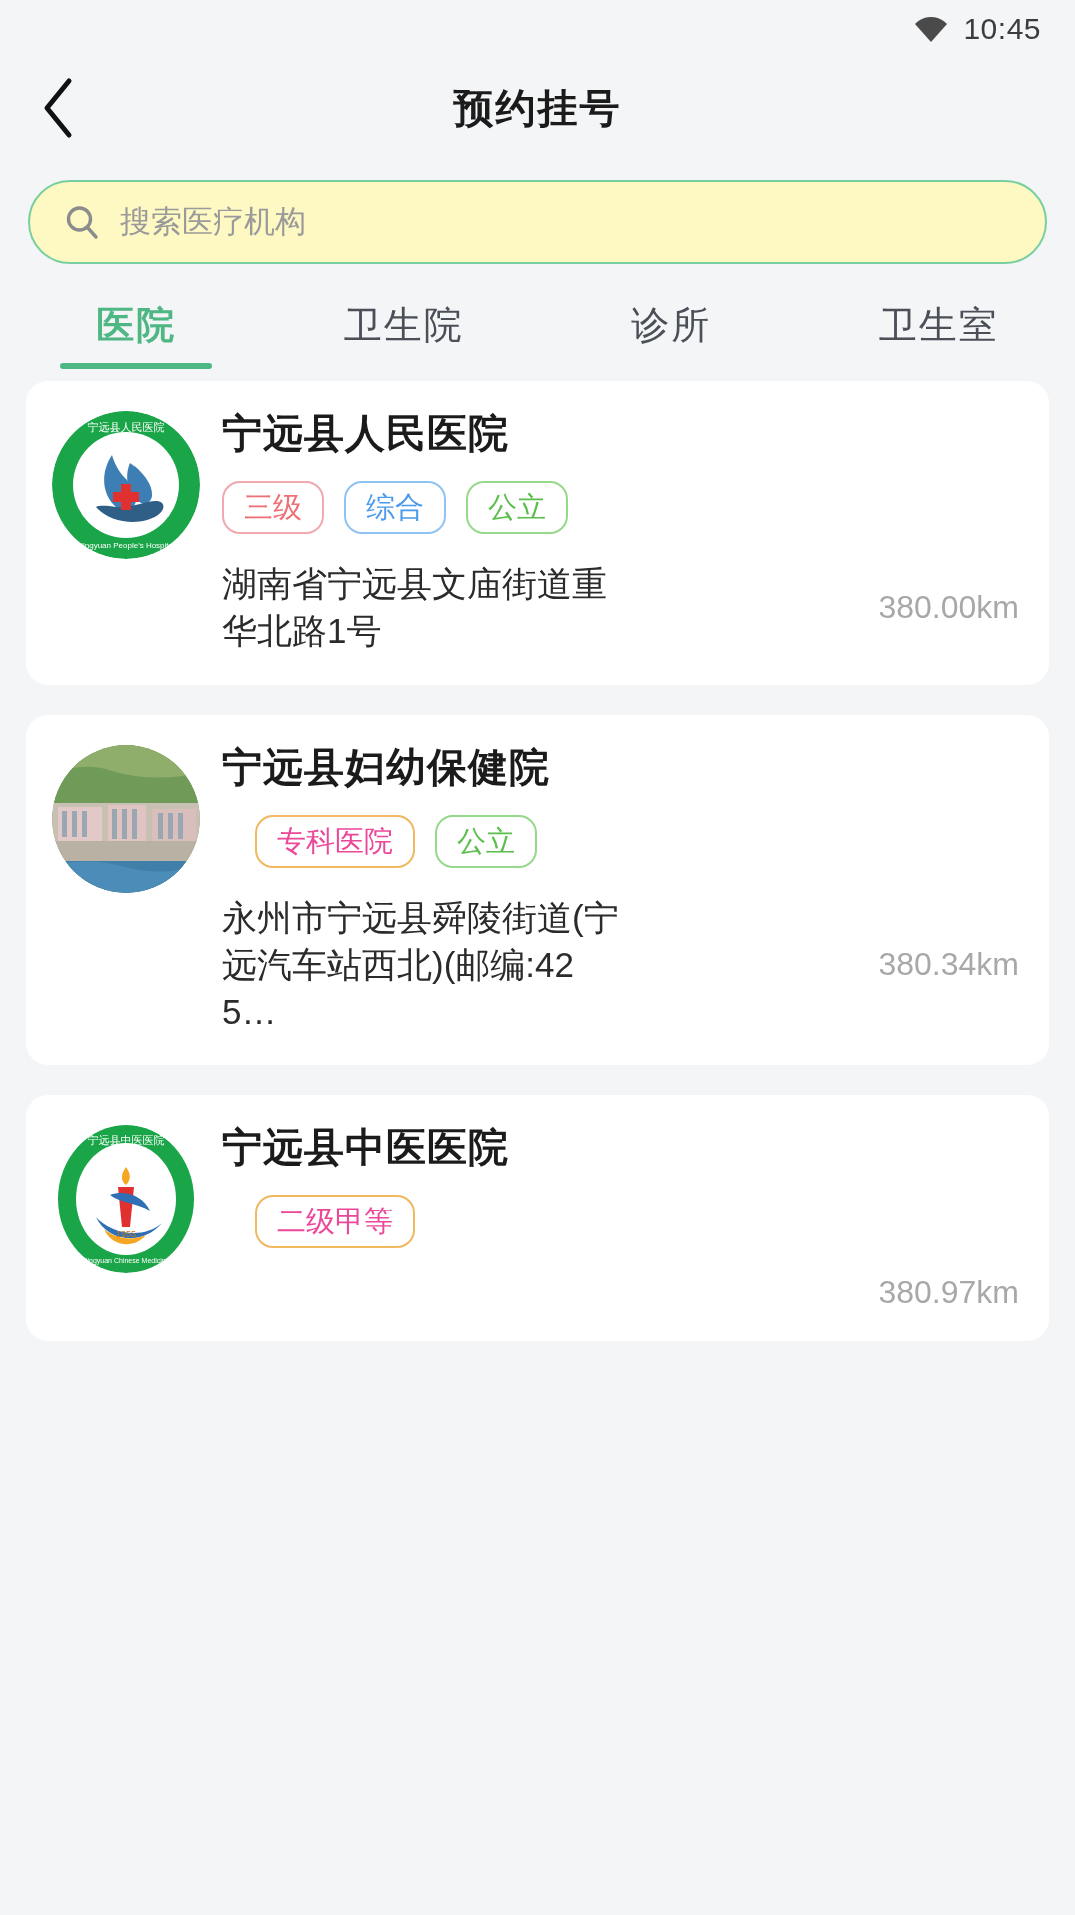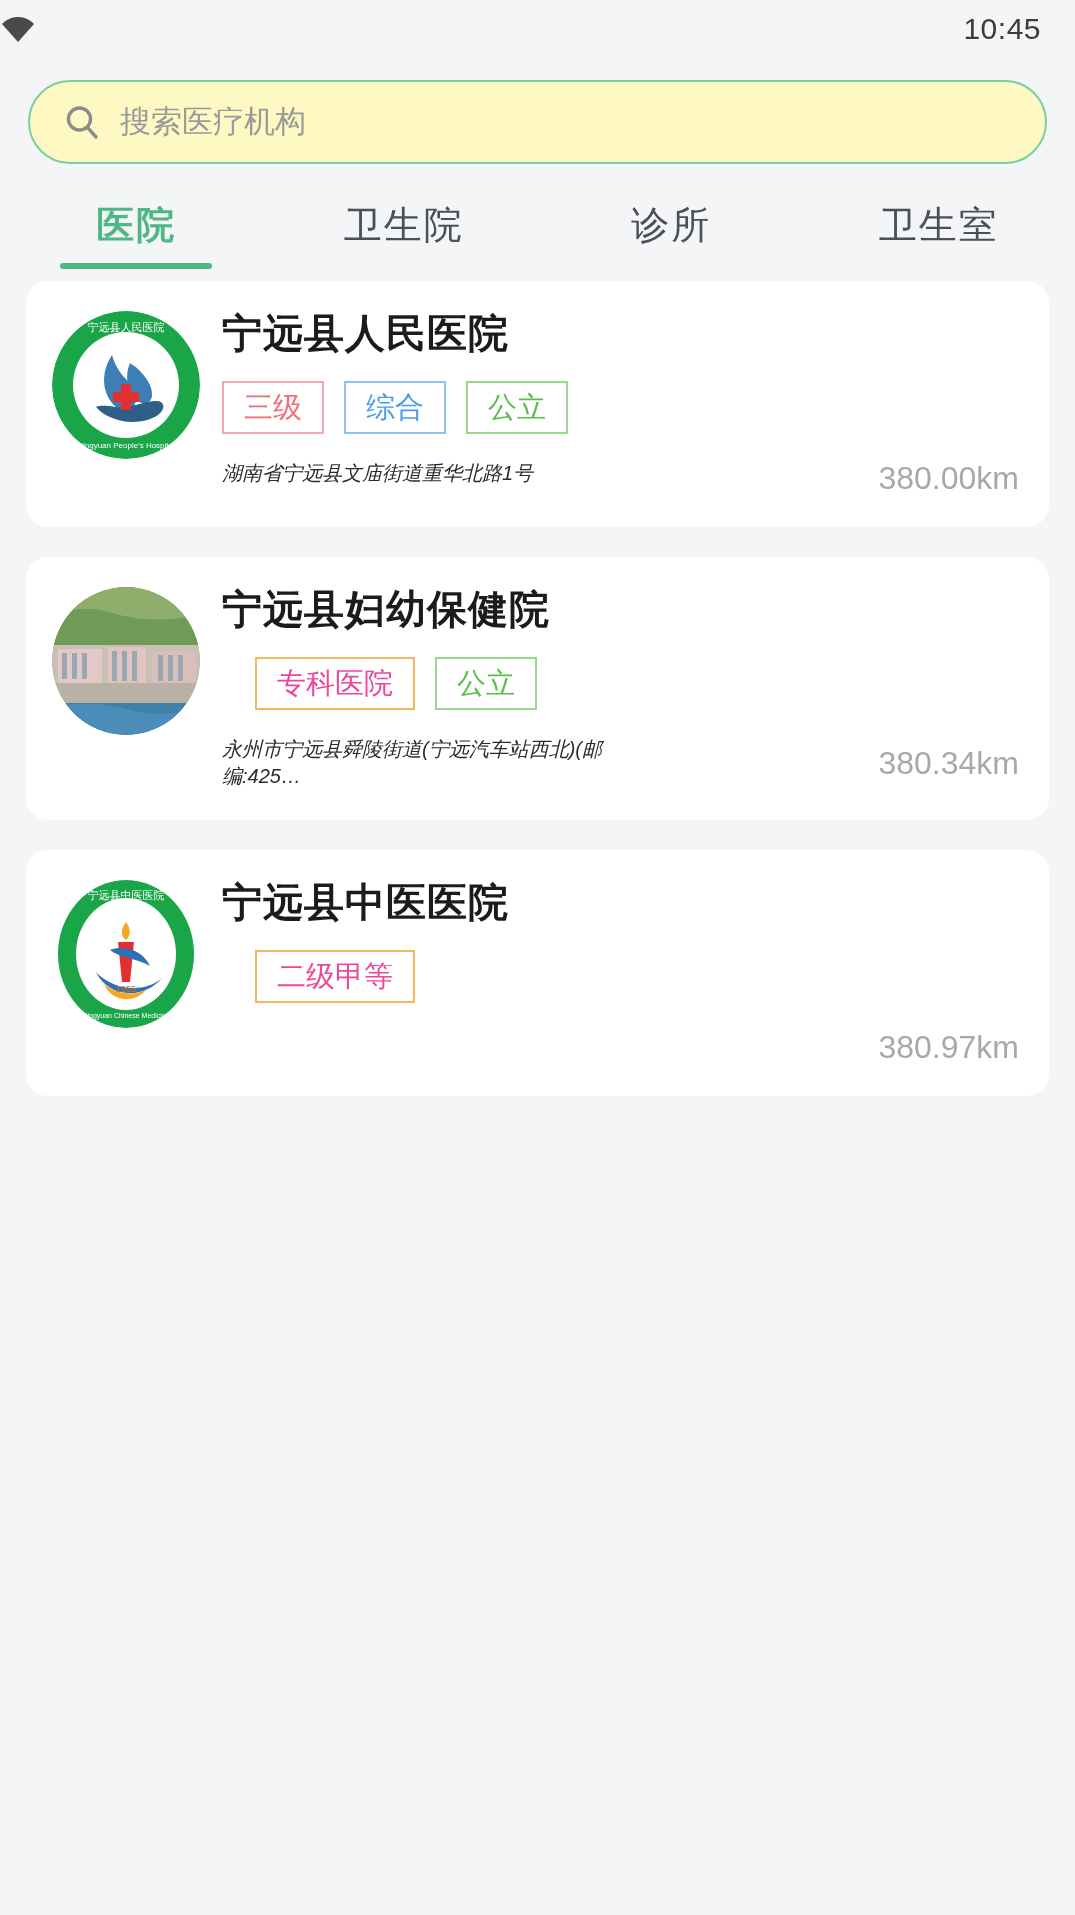--- a/index.html
+++ b/index.html
@@ -12,21 +12,21 @@
   .phone {
     position: relative;
     width: 1075px; height: 1915px;
     background: #f4f5f7;
     display: flex; flex-direction: column;
   }
 
   
   .statusbar {
     height: 58px;
-    display: flex; align-items: center; justify-content: space-between;
+    display: flex; align-items: center; justify-content: flex-end;
     padding: 0 34px 0 0;
     gap: 14px;
     flex: none;
   }
   .wifi-icon { width: 36px; height: 30px; display:block; }
   .status-time {
     font-size: 30px; color: #3c3c3c; letter-spacing: 0.5px;
     font-family: "Liberation Sans", sans-serif;
   }
 
@@ -120,43 +120,42 @@
   .card-body { flex: 1 1 auto; min-width: 0; }
   .card-title {
     font-size: 40px; font-weight: 700; color: #1b1b1b;
     letter-spacing: 1px;
     line-height: 1.1;
     margin-top: 4px;
   }
   .tag-row { display: flex; gap: 20px; margin-top: 26px; }
   .tag {
     border: 2px solid #ccc;
-    border-radius: 0;
+    border-radius: 18px;
     padding: 10px 20px;
     font-size: 29px;
     line-height: 1;
     white-space: nowrap;
   }
   .tag-red    { border-color: #f0a9ae; color: #ef7077; }
   .tag-blue   { border-color: #8fc3f4; color: #4b9aeb; }
   .tag-green  { border-color: #96d98b; color: #5cbf4d; }
   .tag-orange { border-color: #f0b860; color: #ec4899; margin-left: 33px; }
 
   .addr-row {
     display: flex; align-items: flex-start;
     margin-top: 26px;
     gap: 12px;
   }
   .addr {
-    font-size: 20px; color: #2b2b2b;
+    font-size: 35px; color: #2b2b2b;
     line-height: 1.35;
     flex: 1 1 auto;
     max-width: 400px;
     word-break: break-all;
-    font-style: italic;
   }
   .dist {
     font-size: 32px; color: #a8a8a8;
     flex: none;
     white-space: nowrap;
     align-self: center;
     margin-left: auto;
     padding-right: 4px;
   }
 </style>
@@ -167,20 +166,30 @@
 
   <div class="statusbar">
     <span class="wifi-icon">
       <svg viewBox="0 0 36 30" xmlns="http://www.w3.org/2000/svg">
         <path d="M18 3 C8 3 2 10 2 10 L18 28 L34 10 C34 10 28 3 18 3 Z" fill="#4a4a4a"></path>
       </svg>
     </span>
     <span class="status-time">10:45</span>
   </div>
 
+  <div class="navbar">
+    <div class="back-btn">
+      <span>
+        <svg width="40" height="64" viewBox="0 0 40 64" xmlns="http://www.w3.org/2000/svg">
+          <path d="M31 5 L9 32 L31 59" stroke="#111" stroke-width="5" fill="none" stroke-linecap="round" stroke-linejoin="round"></path>
+        </svg>
+      </span>
+    </div>
+    <div class="nav-title">预约挂号</div>
+  </div>
 
   <div class="search-wrap">
     <div class="search-box">
       <span class="search-icon">
         <svg viewBox="0 0 36 36" xmlns="http://www.w3.org/2000/svg">
           <circle cx="15.5" cy="15" r="11" stroke="#8c8c8c" stroke-width="3.4" fill="none"></circle>
           <line x1="23.5" y1="23.5" x2="32" y2="33" stroke="#8c8c8c" stroke-width="3.4" stroke-linecap="round"></line>
         </svg>
       </span>
       <input class="search-input" type="text" placeholder="搜索医疗机构" style="">

